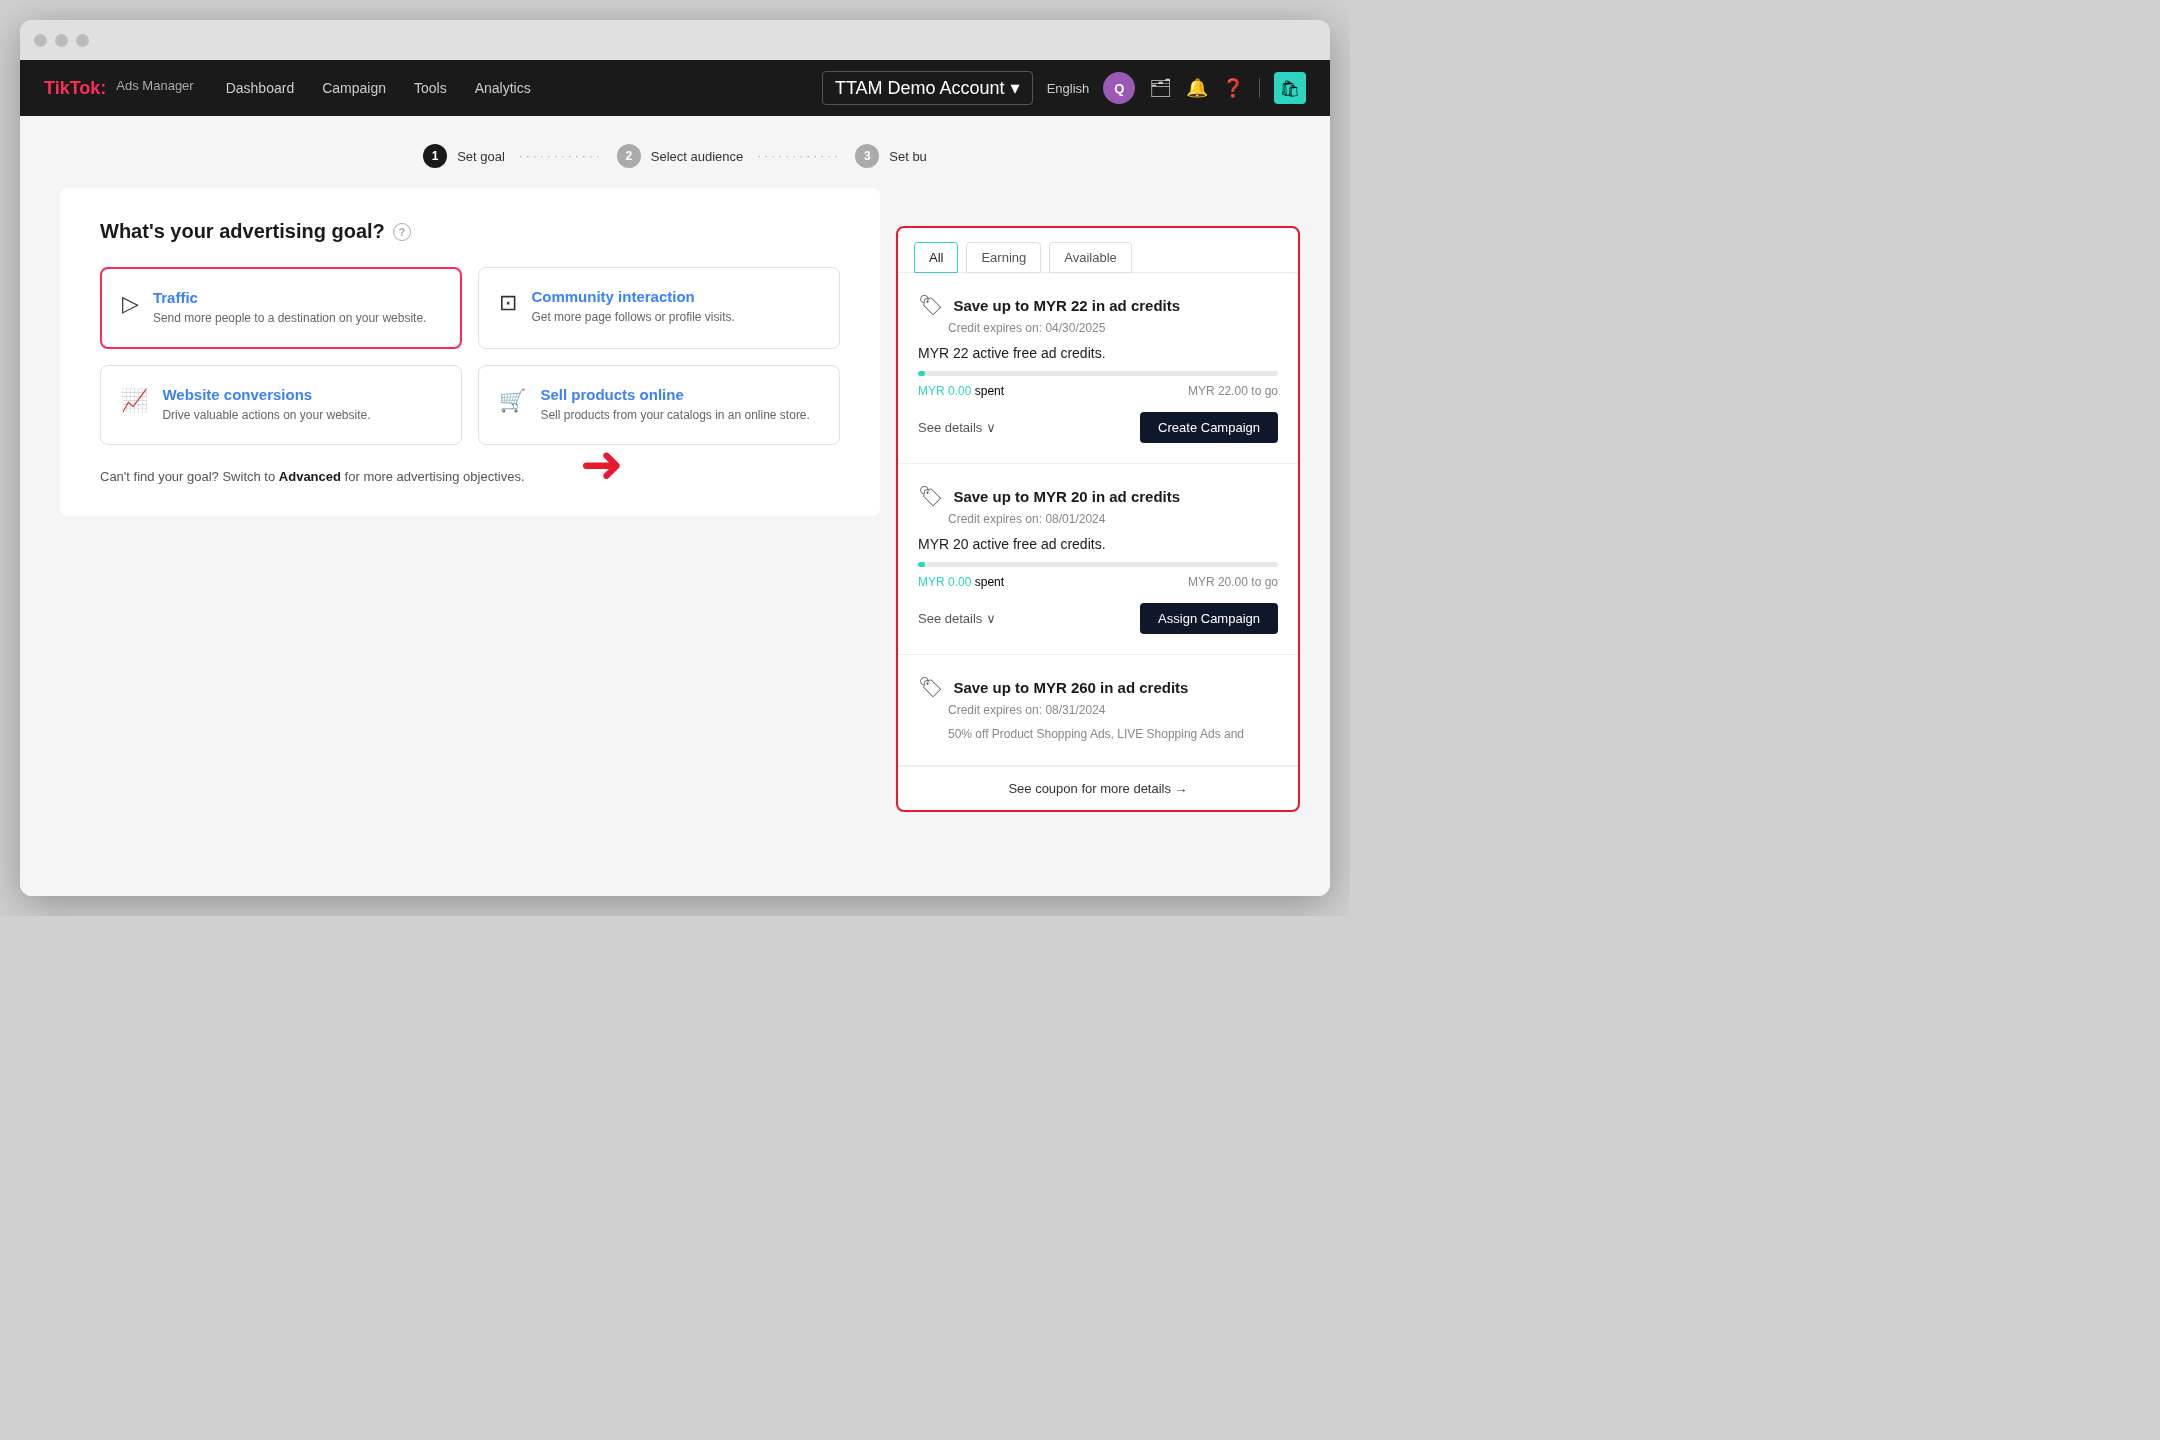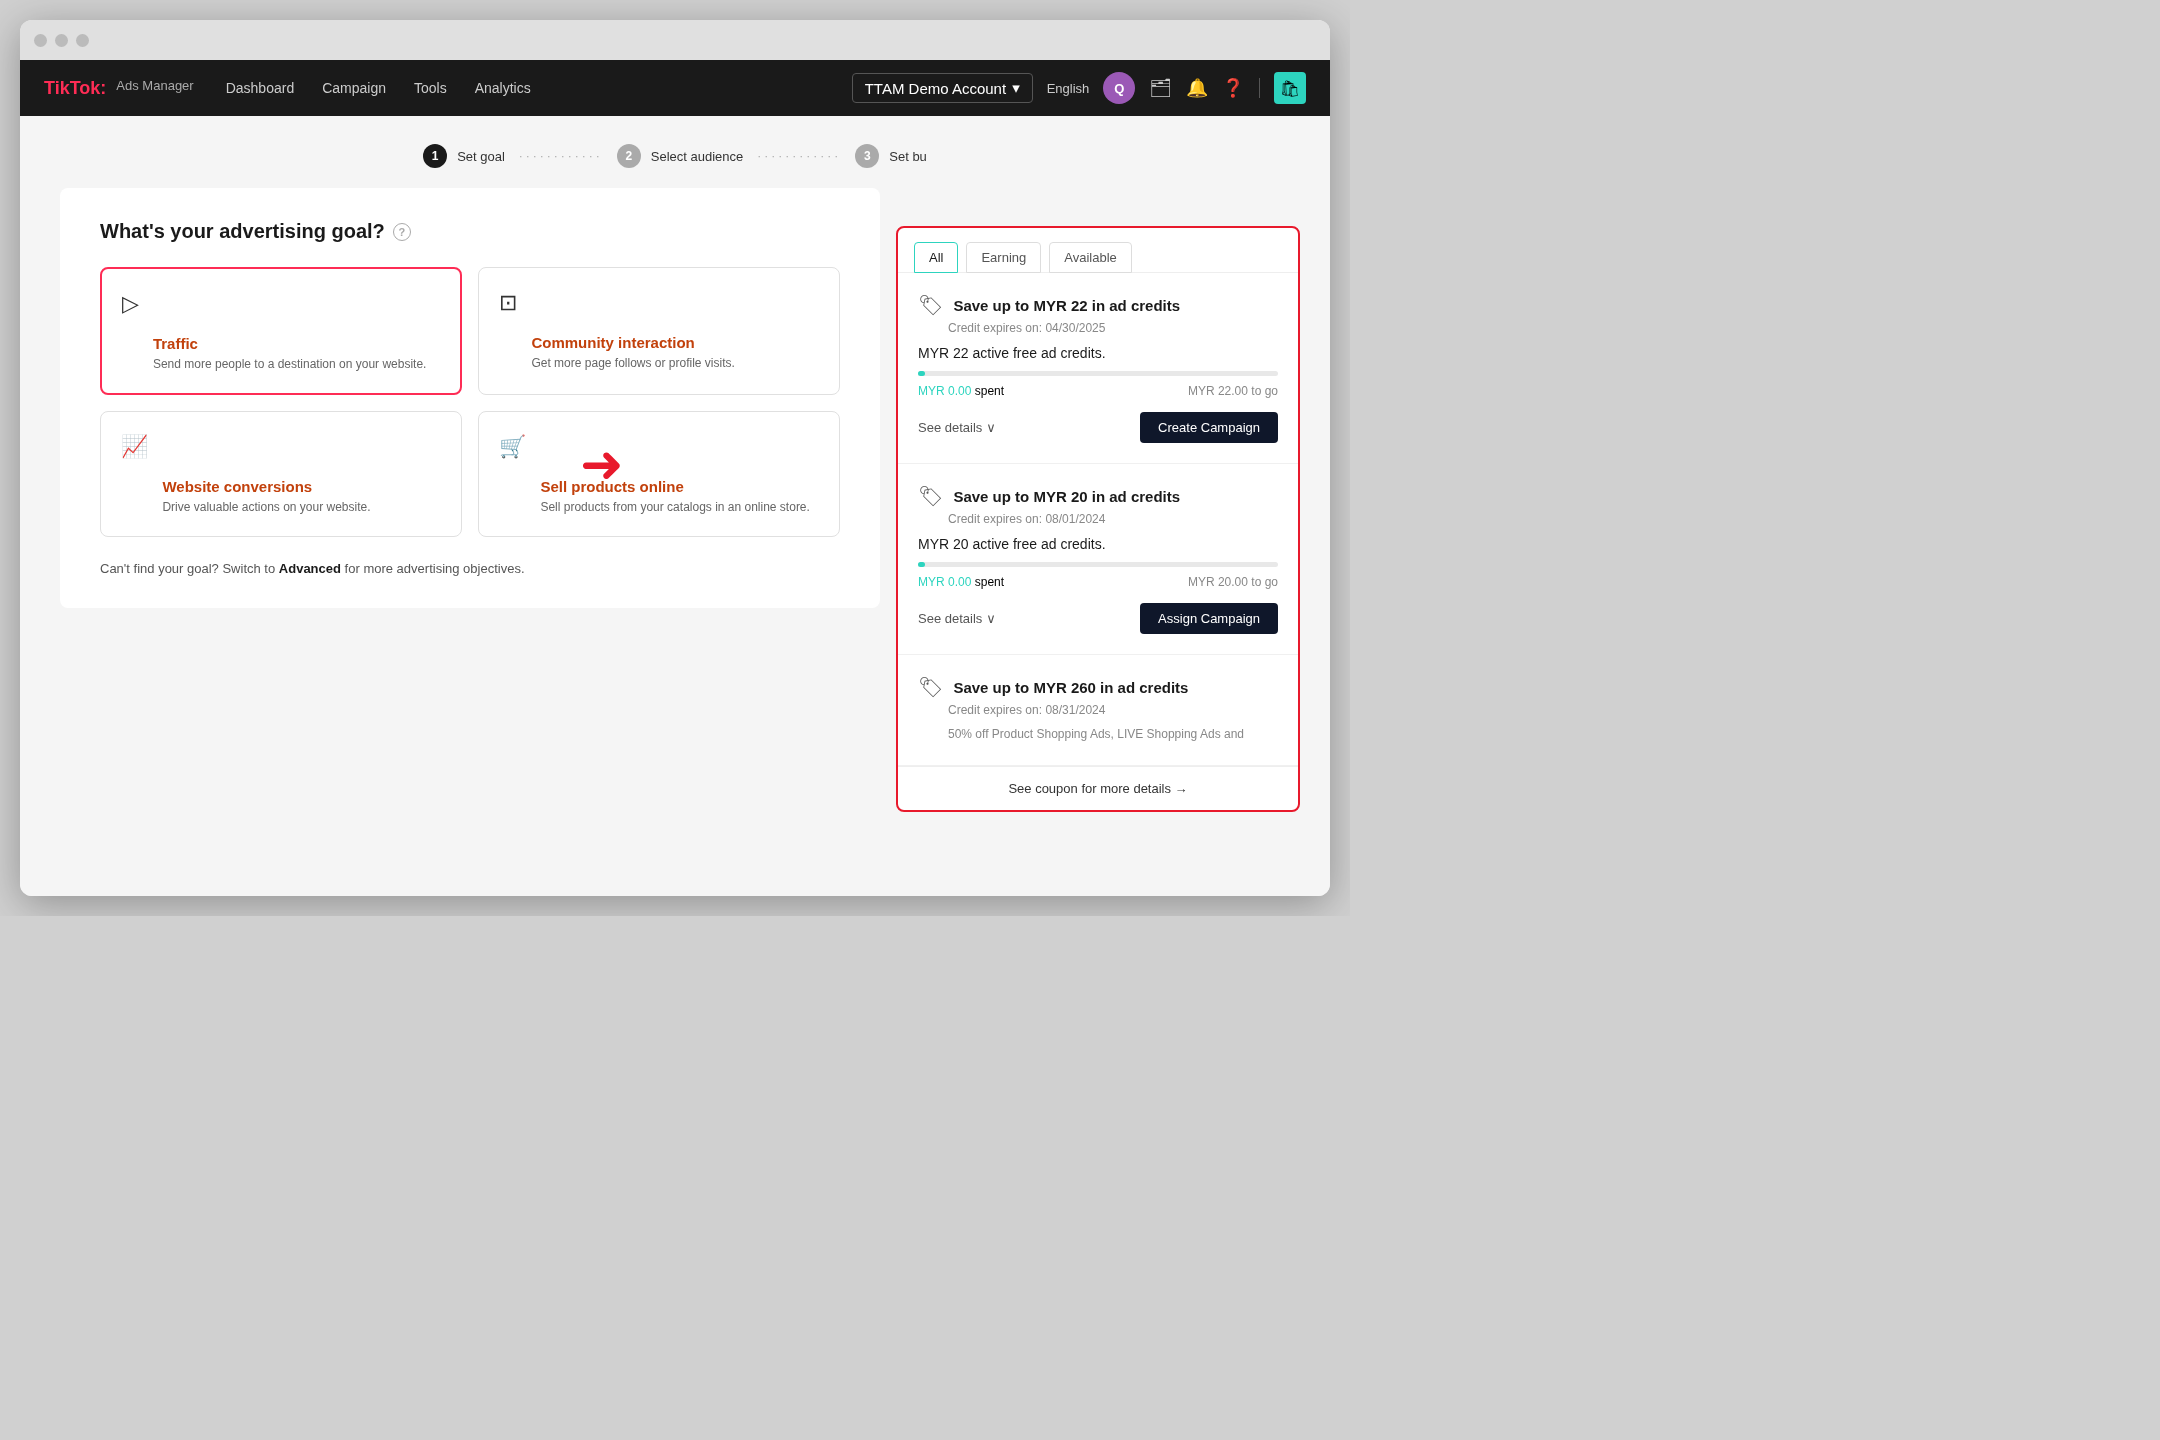--- a/index.html
+++ b/index.html
@@ -81,21 +81,21 @@
       display: flex;
       align-items: center;
       gap: 14px;
     }
     .account-btn {
       background: transparent;
       border: 1.5px solid #555;
       color: white;
       padding: 5px 12px;
       border-radius: 4px;
-      font-size: 15px;
+      font-size: 18px;
       cursor: pointer;
       display: flex;
       align-items: center;
       gap: 6px;
     }
     .lang-text {
       color: #ccc;
       font-size: 13px;
     }
     .avatar-circle {
@@ -224,23 +224,22 @@
     }
     .goal-card-icon {
       font-size: 22px;
       margin-top: 2px;
       color: #333;
     }
     .goal-card-content {}
     .goal-card-title {
       font-size: 15px;
       font-weight: 600;
-      color: #c2410c;
+      color: #3b82f6;
       margin-bottom: 4px;
-      margin-top: 46px;
     }
     .goal-card-desc {
       font-size: 12px;
       color: #666;
       line-height: 1.4;
     }
     .advanced-text {
       font-size: 13px;
       color: #555;
     }

